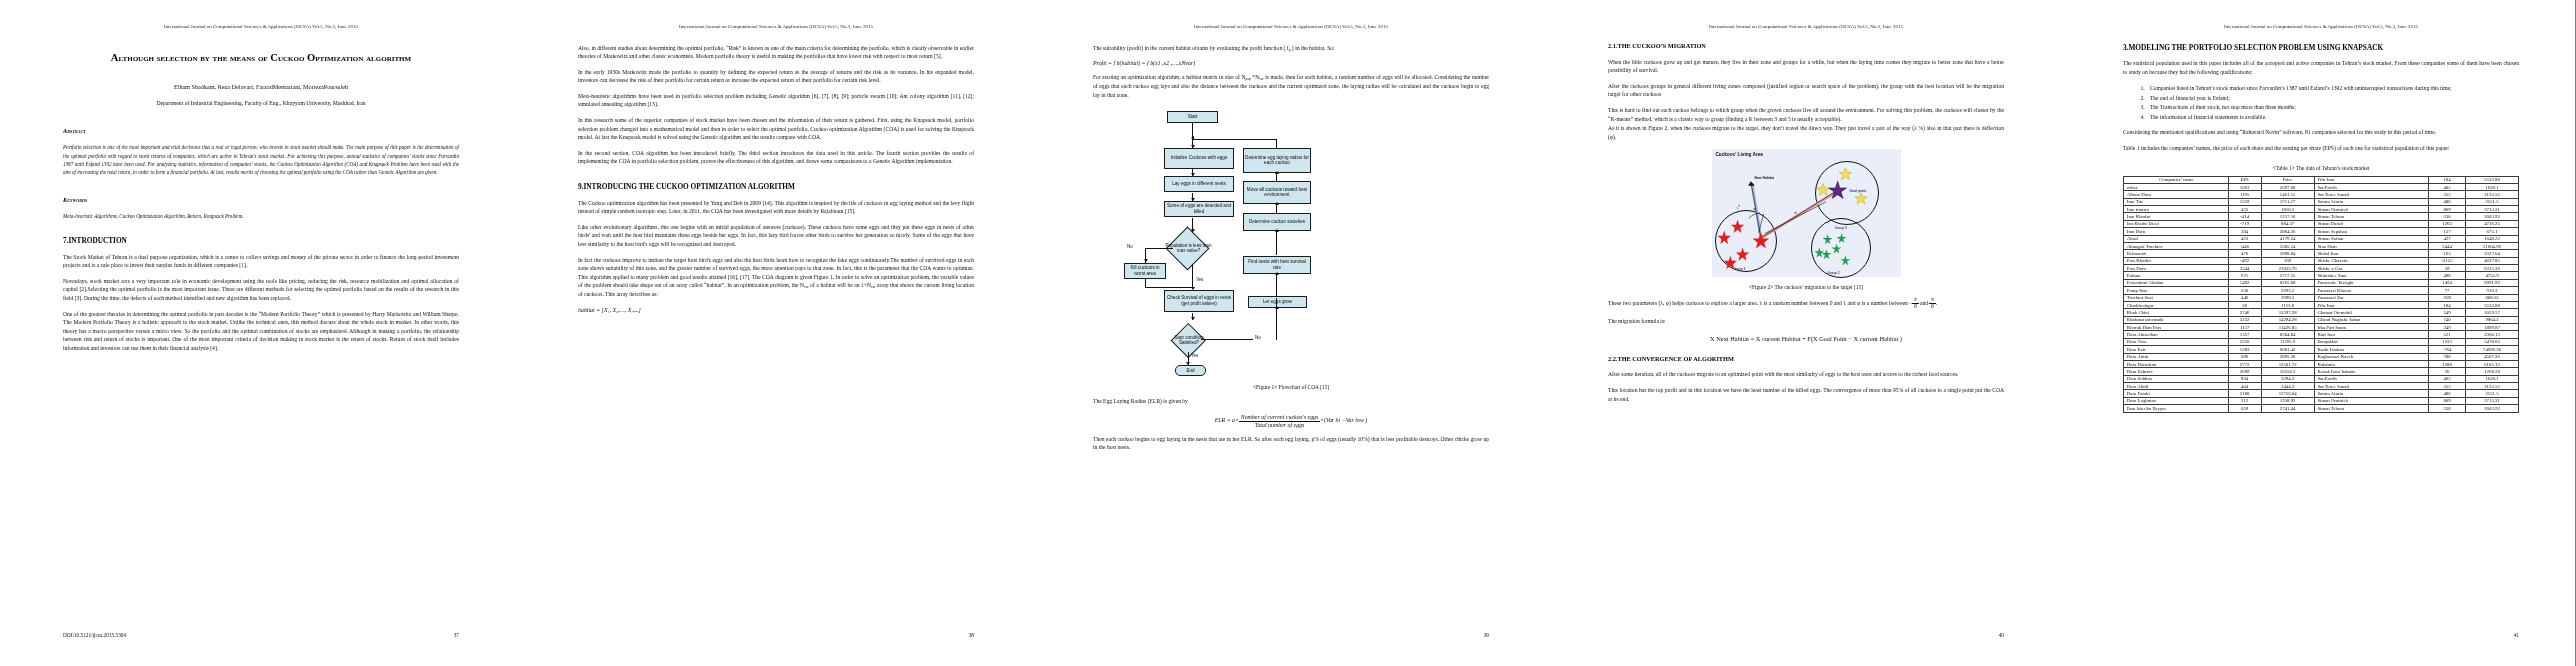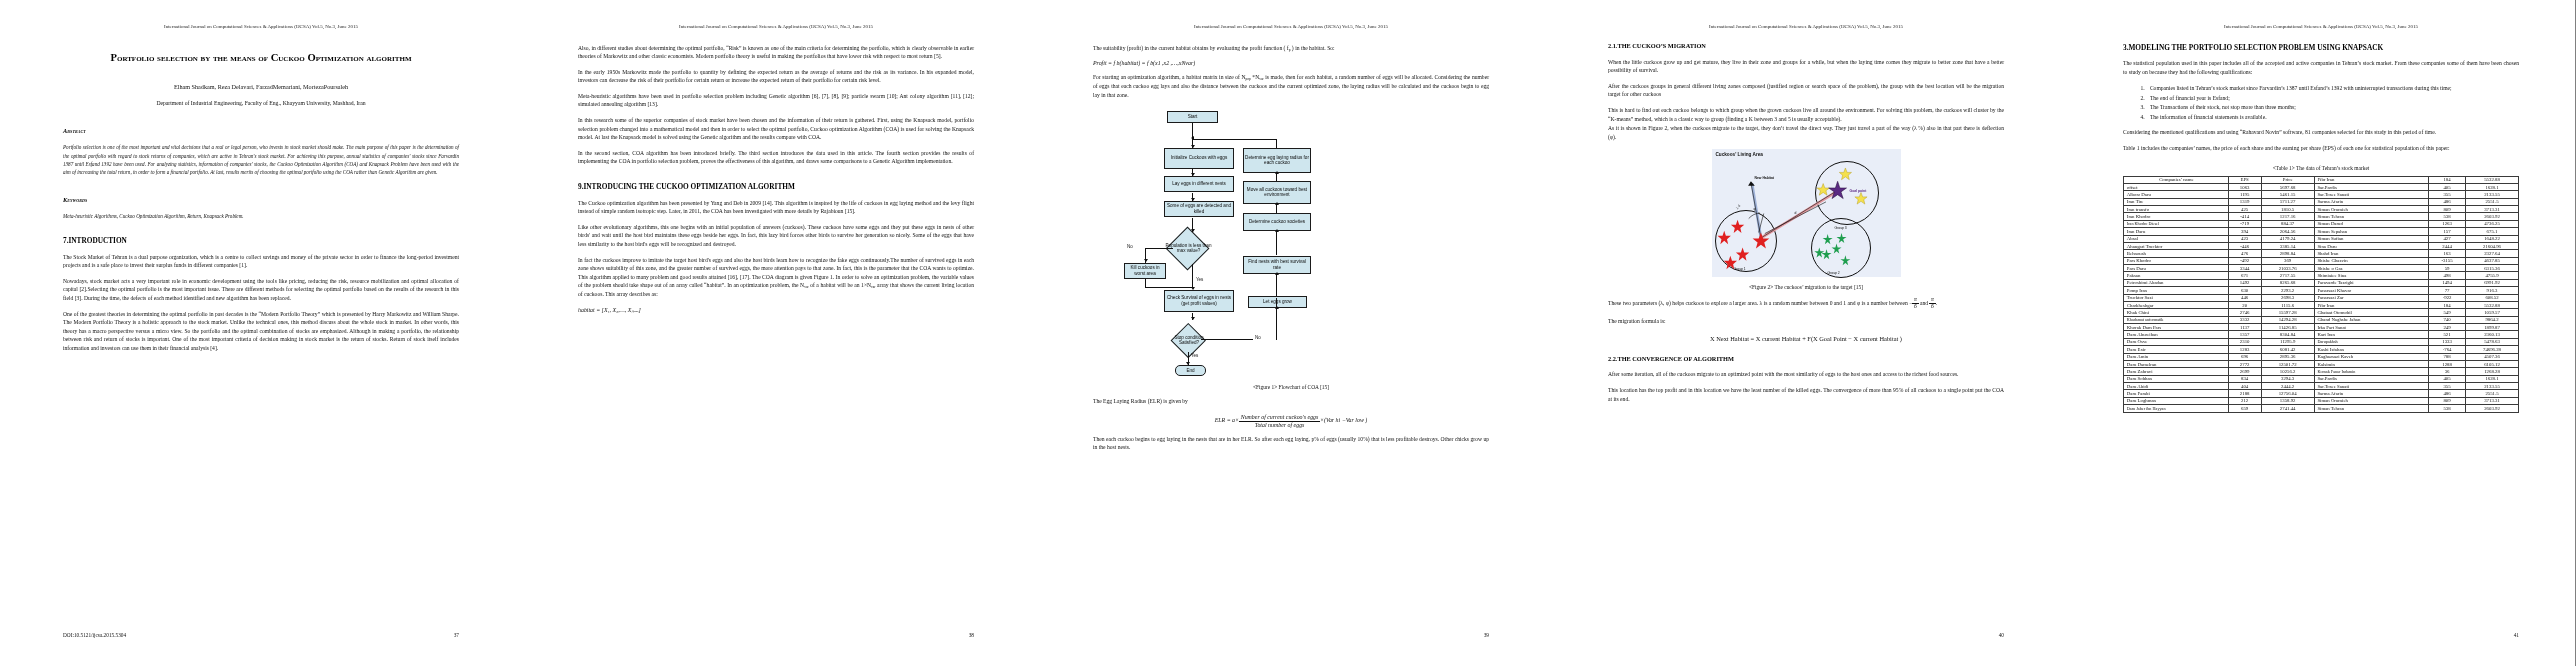--- a/index.html
+++ b/index.html
@@ -149,21 +149,21 @@
   table.stock td.hdr{text-align:center;}
 </style>
 </head>
 <body>
 
 <div class="sheet">
 
   <div class="page">
     <div class="page-inner">
       <div class="running-head">International Journal on Computational Sciences &amp; Applications (IJCSA) Vol.5, No.3, June 2015</div>
-      <div class="title">Portfolio selection by the means of Cuckoo Optimization algorithm</div>
+      <div class="title">Although selection by the means of Cuckoo Optimization algorithm</div>
       <div class="authors">Elham Shadkam, Reza Delavari, FarzadMemariani, MortezaPoursaleh</div>
       <div class="affil">Department of Industrial Engineering, Faculty of Eng., Khayyam University, Mashhad, Iran</div>
       <div class="sec-head-it">Abstract</div>
       <div class="abs-body">Portfolio selection is one of the most important and vital decisions that a real or legal person, who invests in stock market should make. The main purpose of this paper is the determination of the optimal portfolio with regard to stock returns of companies, which are active in Tehran's stock market. For achieving this purpose, annual statistics of companies' stocks since Farvardin 1387 until Esfand 1392 have been used. For analyzing statistics, information of companies' stocks, the Cuckoo Optimization Algorithm (COA) and Knapsack Problem have been used with the aim of increasing the total return, in order to form a financial portfolio. At last, results merits of choosing the optimal portfolio using the COA rather than Genetic Algorithm are given.</div>
       <div class="sec-head-it">Keywords</div>
       <div class="kw-body">Meta-heuristic Algorithms, Cuckoo Optimization Algorithm, Return, Knapsack Problem.</div>
       <div class="h1">7.INTRODUCTION</div>
       <p class="body">The Stock Market of Tehran is a dual purpose organization, which is a centre to collect savings and money of the private sector in order to finance the long-period investment projects and is a safe place to invest their surplus funds in different companies [1].</p>
       <p class="body">Nowadays, stock market acts a very important role in economic development using the tools like pricing, reducing the risk, resource mobilization and optimal allocation of capital [2].Selecting the optimal portfolio is the most important issue. There are different methods for selecting the optimal portfolio based on the results of the research in this field [3]. During the time, the defects of each method identified and new algorithm has been replaced.</p>
       <p class="body">One of the greatest theories in determining the optimal portfolio in past decades is the “Modern Portfolio Theory” which is presented by Harry Markowitz and William Sharpe. The Modern Portfolio Theory is a holistic approach to the stock market. Unlike the technical ones, this method discuss about the whole stock in market. In other words, this theory has a macro perspective versus a micro view. So the portfolio and the optimal combination of stocks are emphasized. Although in making a portfolio, the relationship between risk and return of stocks is important. One of the most important criteria of decision making in stock market is the return of stocks. Return of stock itself includes information and investors can use them in their financial analysis [4].</p>

